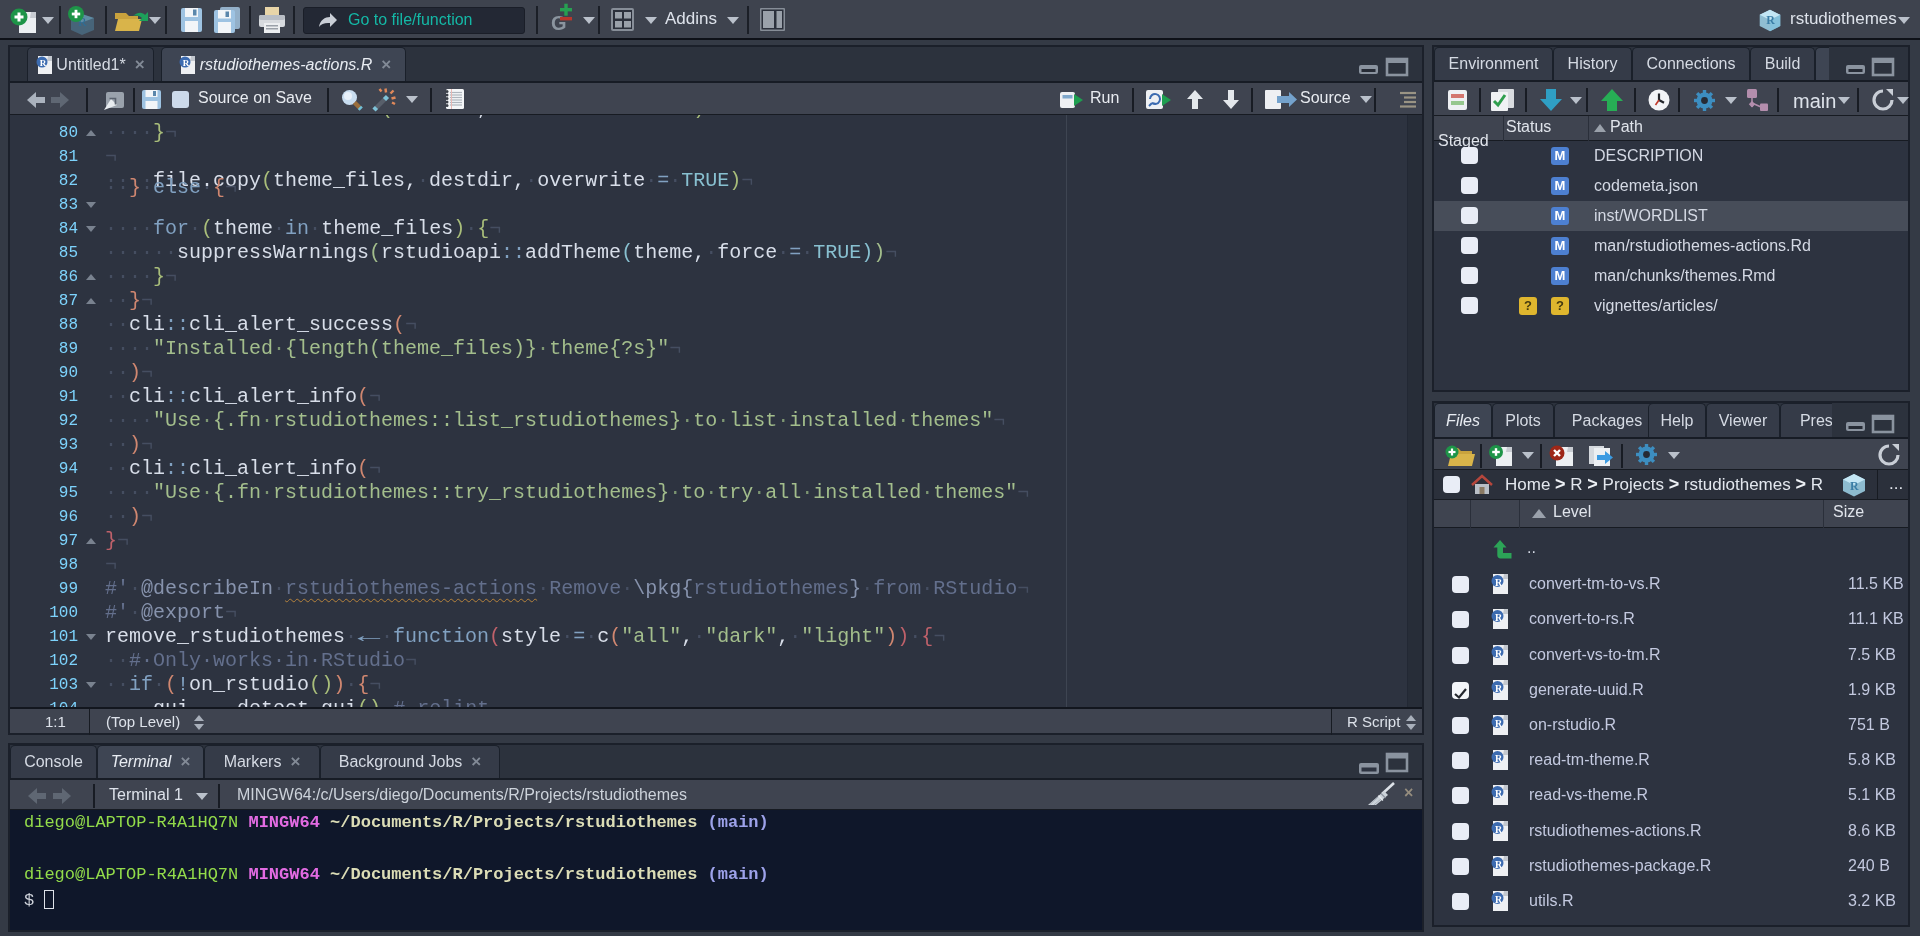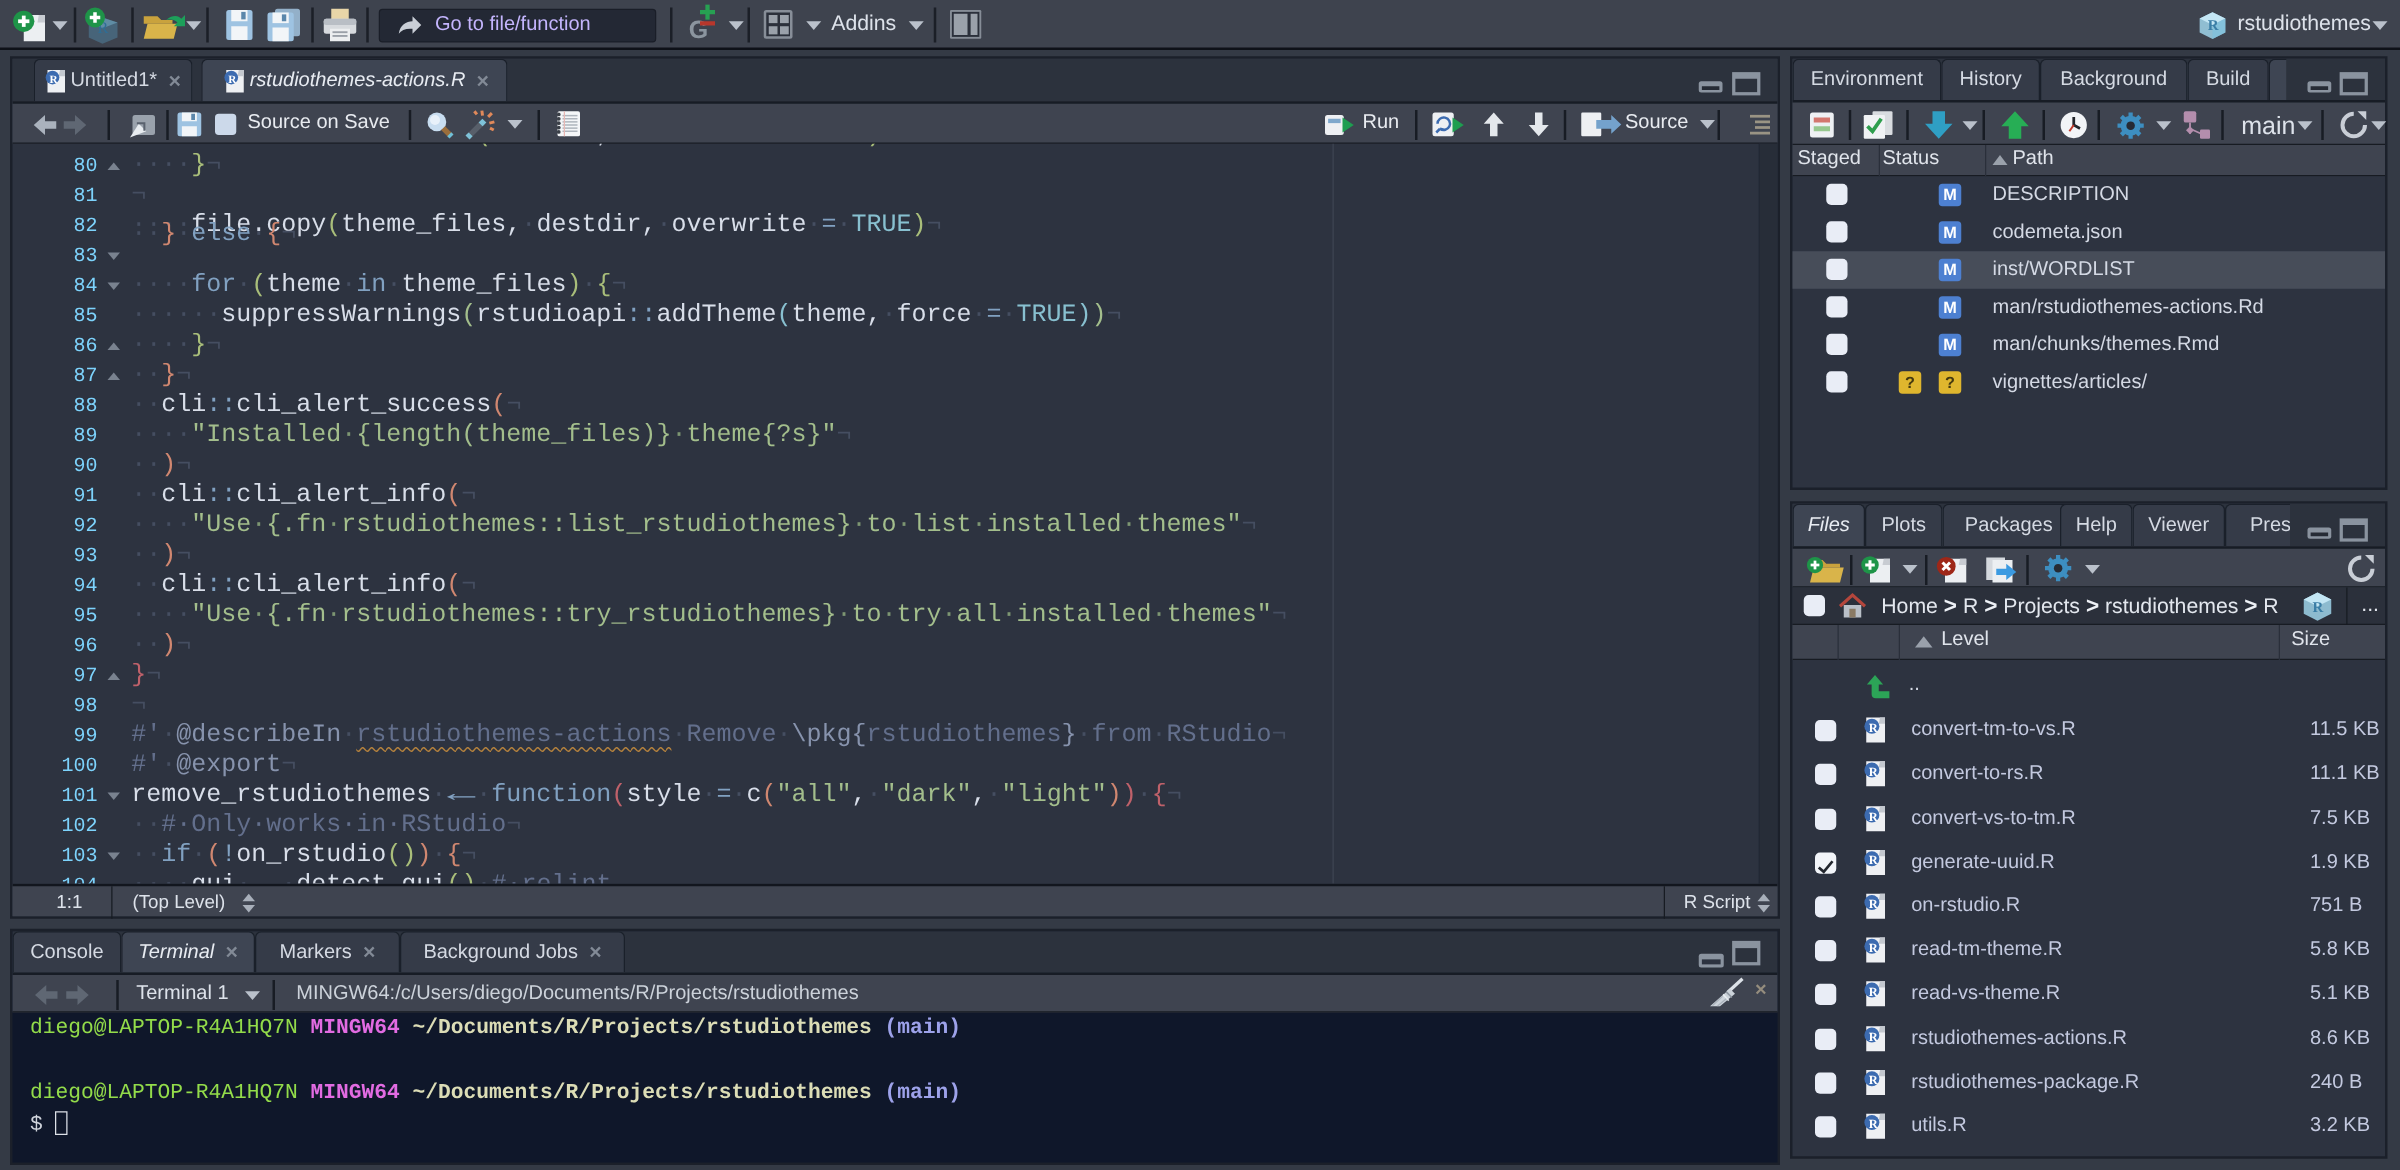--- a/index.html
+++ b/index.html
@@ -93,21 +93,21 @@
       <rect x="2" y="9" width="26" height="5" rx="2" fill="#b9bec5"></rect>
     <rect x="7" y="17" width="16" height="10" fill="#eceef0"></rect>
       <rect x="9" y="19" width="12" height="1.5" fill="#9aa0a8"></rect>
       <rect x="9" y="22" width="12" height="1.5" fill="#9aa0a8"></rect>
   </svg>
   <div class="tsep" style="left:293px"></div>
   <div class="abs" style="left:303px;top:7px;width:222px;height:27px;background:#232834;border-radius:3px;border:1px solid #1a1e28">
     <svg style="left:13px;top:5px" width="20" height="16">
         <path d="M2 14 c1 -7 6 -10 11 -10 v-4 l7 7 -7 7 v-4 c-5 -0.5 -9 1 -11 4 z" fill="#c9ced6"></path>
       </svg>
-    <div class="abs" style="left:44px;top:3px;font-size:16px;color:#c4b5fd">Go to file/function</div>
+    <div class="abs" style="left:44px;top:3px;font-size:16px;color:#14b8a6">Go to file/function</div>
   </div>
   <div class="tsep" style="left:536px"></div>
   <svg style="left:551px;top:6px" width="26" height="28">
     <text x="0" y="24" font-size="20" font-weight="700" fill="#8b959f" font-family="Liberation Sans">G</text>
     <rect x="9" y="2" width="12" height="3.4" fill="#27a052"></rect>
       <rect x="13.3" y="-2.3" width="3.4" height="12" fill="#27a052"></rect>
     <rect x="9" y="11" width="12" height="3.4" fill="#b8372c"></rect>
   </svg>
   <div class="caret" style="left:583px;top:17px"></div>
   <div class="tsep" style="left:598px"></div>
@@ -384,21 +384,21 @@
   <div class="abs" id="term" style="left:14px;top:65px"><span class="tg">diego@LAPTOP-R4A1HQ7N</span> <span class="tm">MINGW64</span> <span class="ty">~/Documents/R/Projects/rstudiothemes</span> <span class="tp">(main)</span>
 
 <span class="tg">diego@LAPTOP-R4A1HQ7N</span> <span class="tm">MINGW64</span> <span class="ty">~/Documents/R/Projects/rstudiothemes</span> <span class="tp">(main)</span>
 $ <span style="display:inline-block;width:10px;height:19px;border:1.5px solid #dde1e8;vertical-align:-4px"></span></div>
 </div>
 
 <div class="pane" id="gitpane" style="left:1434px;top:47px;width:474px;height:343px">
   <div class="tabstrip" style="height:33px">
     <div class="tab" style="left:0;width:119px">Environment</div>
     <div class="tab" style="left:119px;width:79px">History</div>
-    <div class="tab" style="left:198px;width:118px">Background</div>
+    <div class="tab" style="left:198px;width:118px">Connections</div>
     <div class="tab" style="left:316px;width:65px">Build</div>
     <div class="tab active" style="left:381px;width:60px"></div>
     <div class="abs" style="left:395px;top:0;width:79px;height:33px;background:#2c323d"></div>
     <svg style="left:411px;top:13px" width="22" height="16">
         <rect x="1" y="5" width="19" height="9" rx="2" fill="#8a939f"></rect>
         <rect x="3.5" y="9" width="14" height="3" fill="#262b35"></rect>
       </svg>
     <svg style="left:438px;top:11px" width="23" height="18">
         <rect x="1" y="1" width="20" height="16" fill="none" stroke="#8a939f" stroke-width="2.6"></rect>
         <rect x="1" y="1" width="20" height="4" fill="#8a939f"></rect>
@@ -456,21 +456,21 @@
     <div class="abs" style="left:359px;top:8px;font-size:20px;color:#dde2ea">main</div>
     <div class="caret" style="left:404px;top:15px"></div>
     <div class="psep" style="left:423px;top:6px"></div>
     <svg style="left:438px;top:7px" width="22" height="22">
         <path d="M11 2 a9 9 0 1 0 9 9" fill="none" stroke="#c9ced6" stroke-width="3.2"></path>
         <path d="M14 0 h7 v7 z" fill="#c9ced6"></path>
       </svg>
     <div class="caret" style="left:463px;top:15px"></div>
   </div>
   <div class="thead" style="left:0;top:69px;width:474px;height:25px">
-    <div class="abs" style="left:4px;top:2px">Staged</div>
+    <div class="abs" style="left:4px;top:16px">Staged</div>
     <div class="abs" style="left:69px;top:0;width:1px;height:25px;background:#2a2f3a"></div>
     <div class="abs" style="left:72px;top:2px">Status</div>
     <div class="abs" style="left:154px;top:0;width:1px;height:25px;background:#2a2f3a"></div>
     <div class="sorttri" style="left:160px;top:8px;border-left-width:6px;border-right-width:6px;border-bottom-width:8px"></div>
     <div class="abs" style="left:176px;top:2px">Path</div>
   </div>
   <div class="abs" style="left:0;top:154px;width:474px;height:30px;background:#474d59"></div>
   <div class="cbx" style="left:27px;top:100px"></div>
     <div class="badge" style="left:117px;top:100px;background:#4d80d1">M</div>
     <div class="rowtxt" style="left:160px;top:100px">DESCRIPTION</div>

